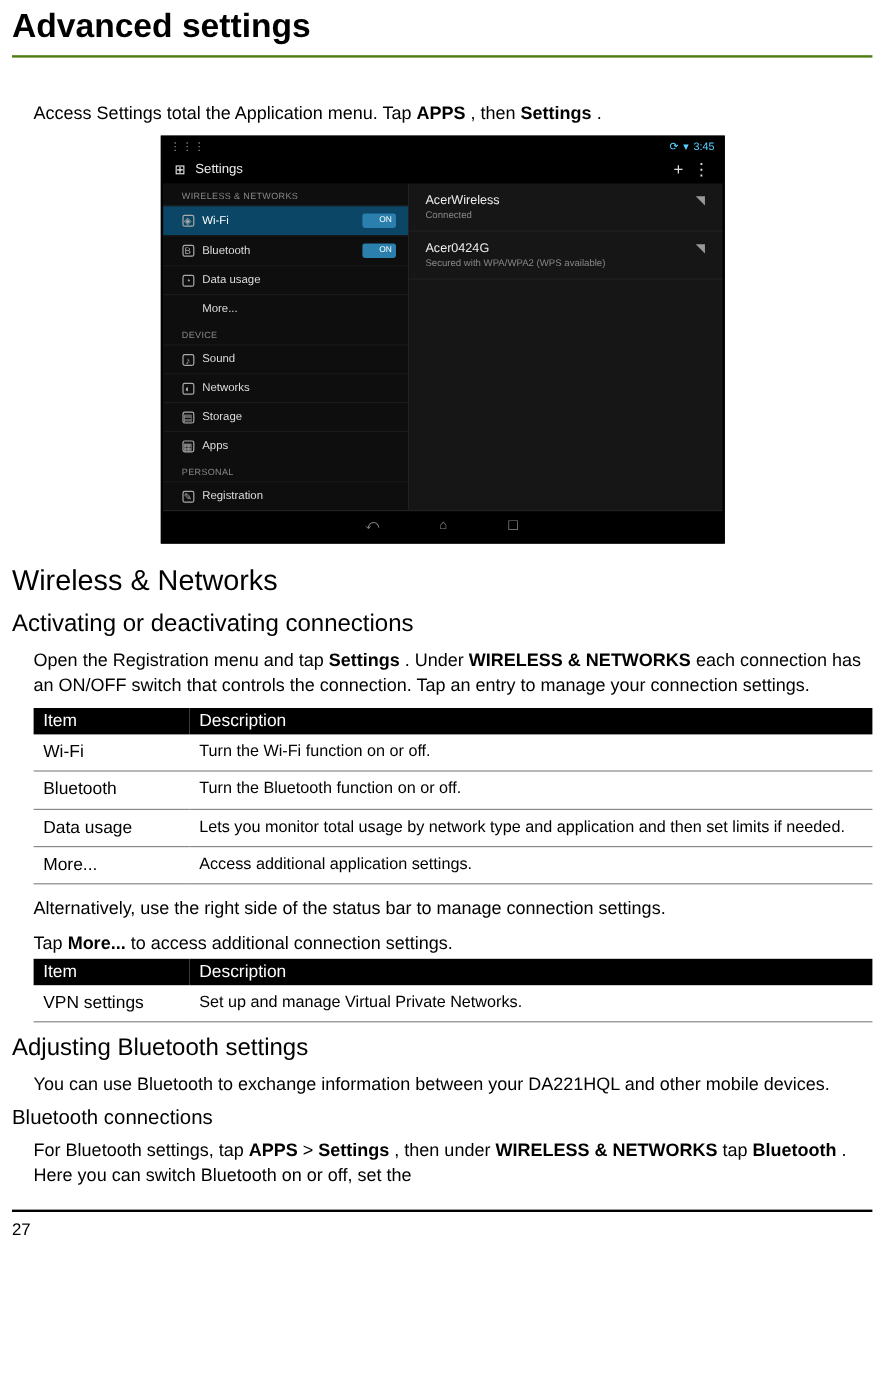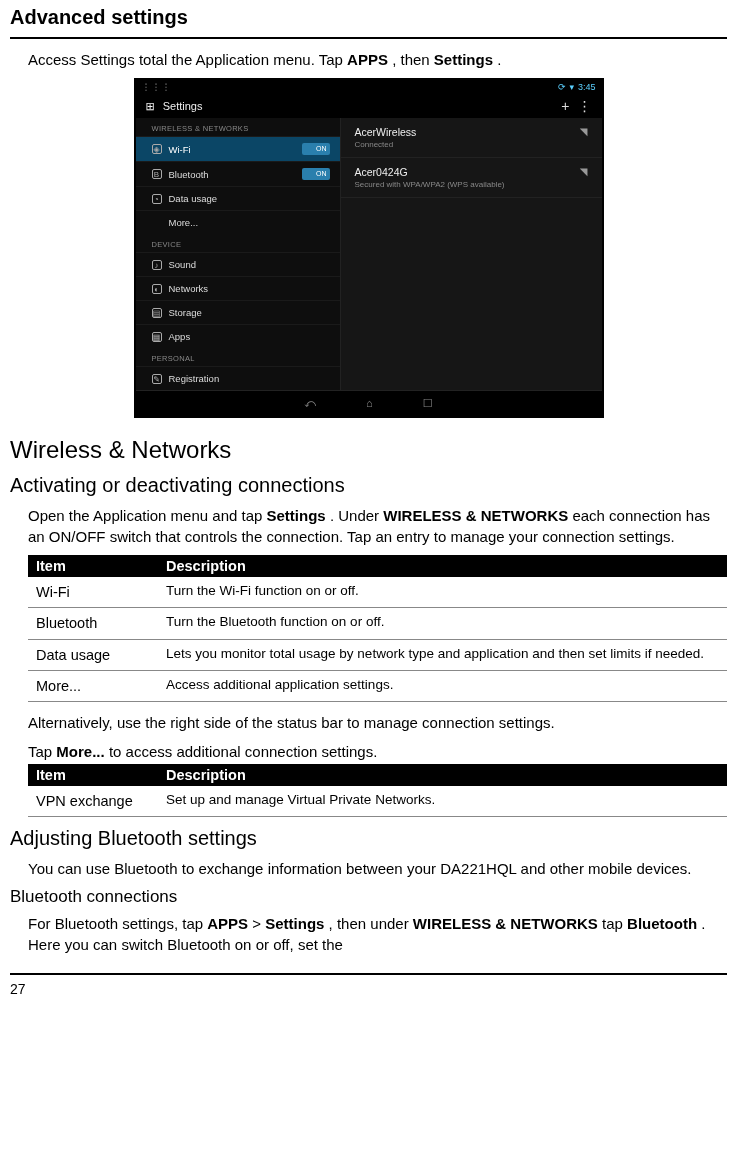--- a/index.html
+++ b/index.html
@@ -6,25 +6,25 @@
   body {
     font-family: Arial, Helvetica, sans-serif;
     background: #fff;
     color: #000;
     width: 737px;
     margin: 0 auto;
     padding: 0 10px 20px 10px;
     font-size: 14px;
   }
   .page-title {
-    font-size: 20px;
+    font-size: 28px;
     font-weight: bold;
     padding: 6px 0 8px 0;
-    border-bottom: 2px solid #000000;
-    margin-bottom: 10px;
+    border-bottom: 2px solid #4d7c0f;
+    margin-bottom: 36px;
   }
   .body-text {
     font-size: 15px;
     line-height: 1.4;
     margin: 0 0 8px 18px;
   }
   .body-text b { font-weight: bold; }
   .screenshot-wrap {
     display: flex;
     justify-content: center;
@@ -139,21 +139,21 @@
     border-collapse: collapse;
     margin-top: 4px;
     margin-bottom: 10px;
   }
   .dtable th {
     background: #000;
     color: #fff;
     text-align: left;
     font-size: 14.5px;
     padding: 3px 8px;
-    font-weight: bold;
+    font-weight: normal;
   }
   .dtable th:first-child { width: 130px; }
   .dtable td {
     border-bottom: 1px solid #888;
     padding: 5px 8px;
     vertical-align: top;
     font-size: 13.5px;
     line-height: 1.4;
   }
   .dtable td:first-child { font-size: 14.5px; }
@@ -256,21 +256,21 @@
       <span>☐</span>
     </div>
   </div>
 </div>
 
 <h2 class="h2">Wireless &amp; Networks</h2>
 
 <h3 class="h3">Activating or deactivating connections</h3>
 
 <p class="body-text">
-  <span>Open the Application menu and tap </span>
+  <span>Open the Registration menu and tap </span>
   <b>Settings</b>
   <span>. Under </span>
   <b>WIRELESS &amp; NETWORKS</b>
   <span> each connection has an ON/OFF switch that controls the connection. Tap an entry to manage your connection settings.</span>
 </p>
 
 <table class="dtable gap-above-table">
   <thead>
     <tr>
       <th>Item</th>
@@ -307,21 +307,21 @@
 
 <table class="dtable" style="margin-top:0;">
   <thead>
     <tr>
       <th>Item</th>
       <th>Description</th>
     </tr>
   </thead>
   <tbody>
     <tr>
-      <td>VPN exchange</td>
+      <td>VPN settings</td>
       <td>Set up and manage Virtual Private Networks.</td>
     </tr>
   </tbody>
 </table>
 
 <h3 class="h3">Adjusting Bluetooth settings</h3>
 
 <p class="body-text">You can use Bluetooth to exchange information between your DA221HQL and other mobile devices.</p>
 
 <h4 class="h4">Bluetooth connections</h4>

